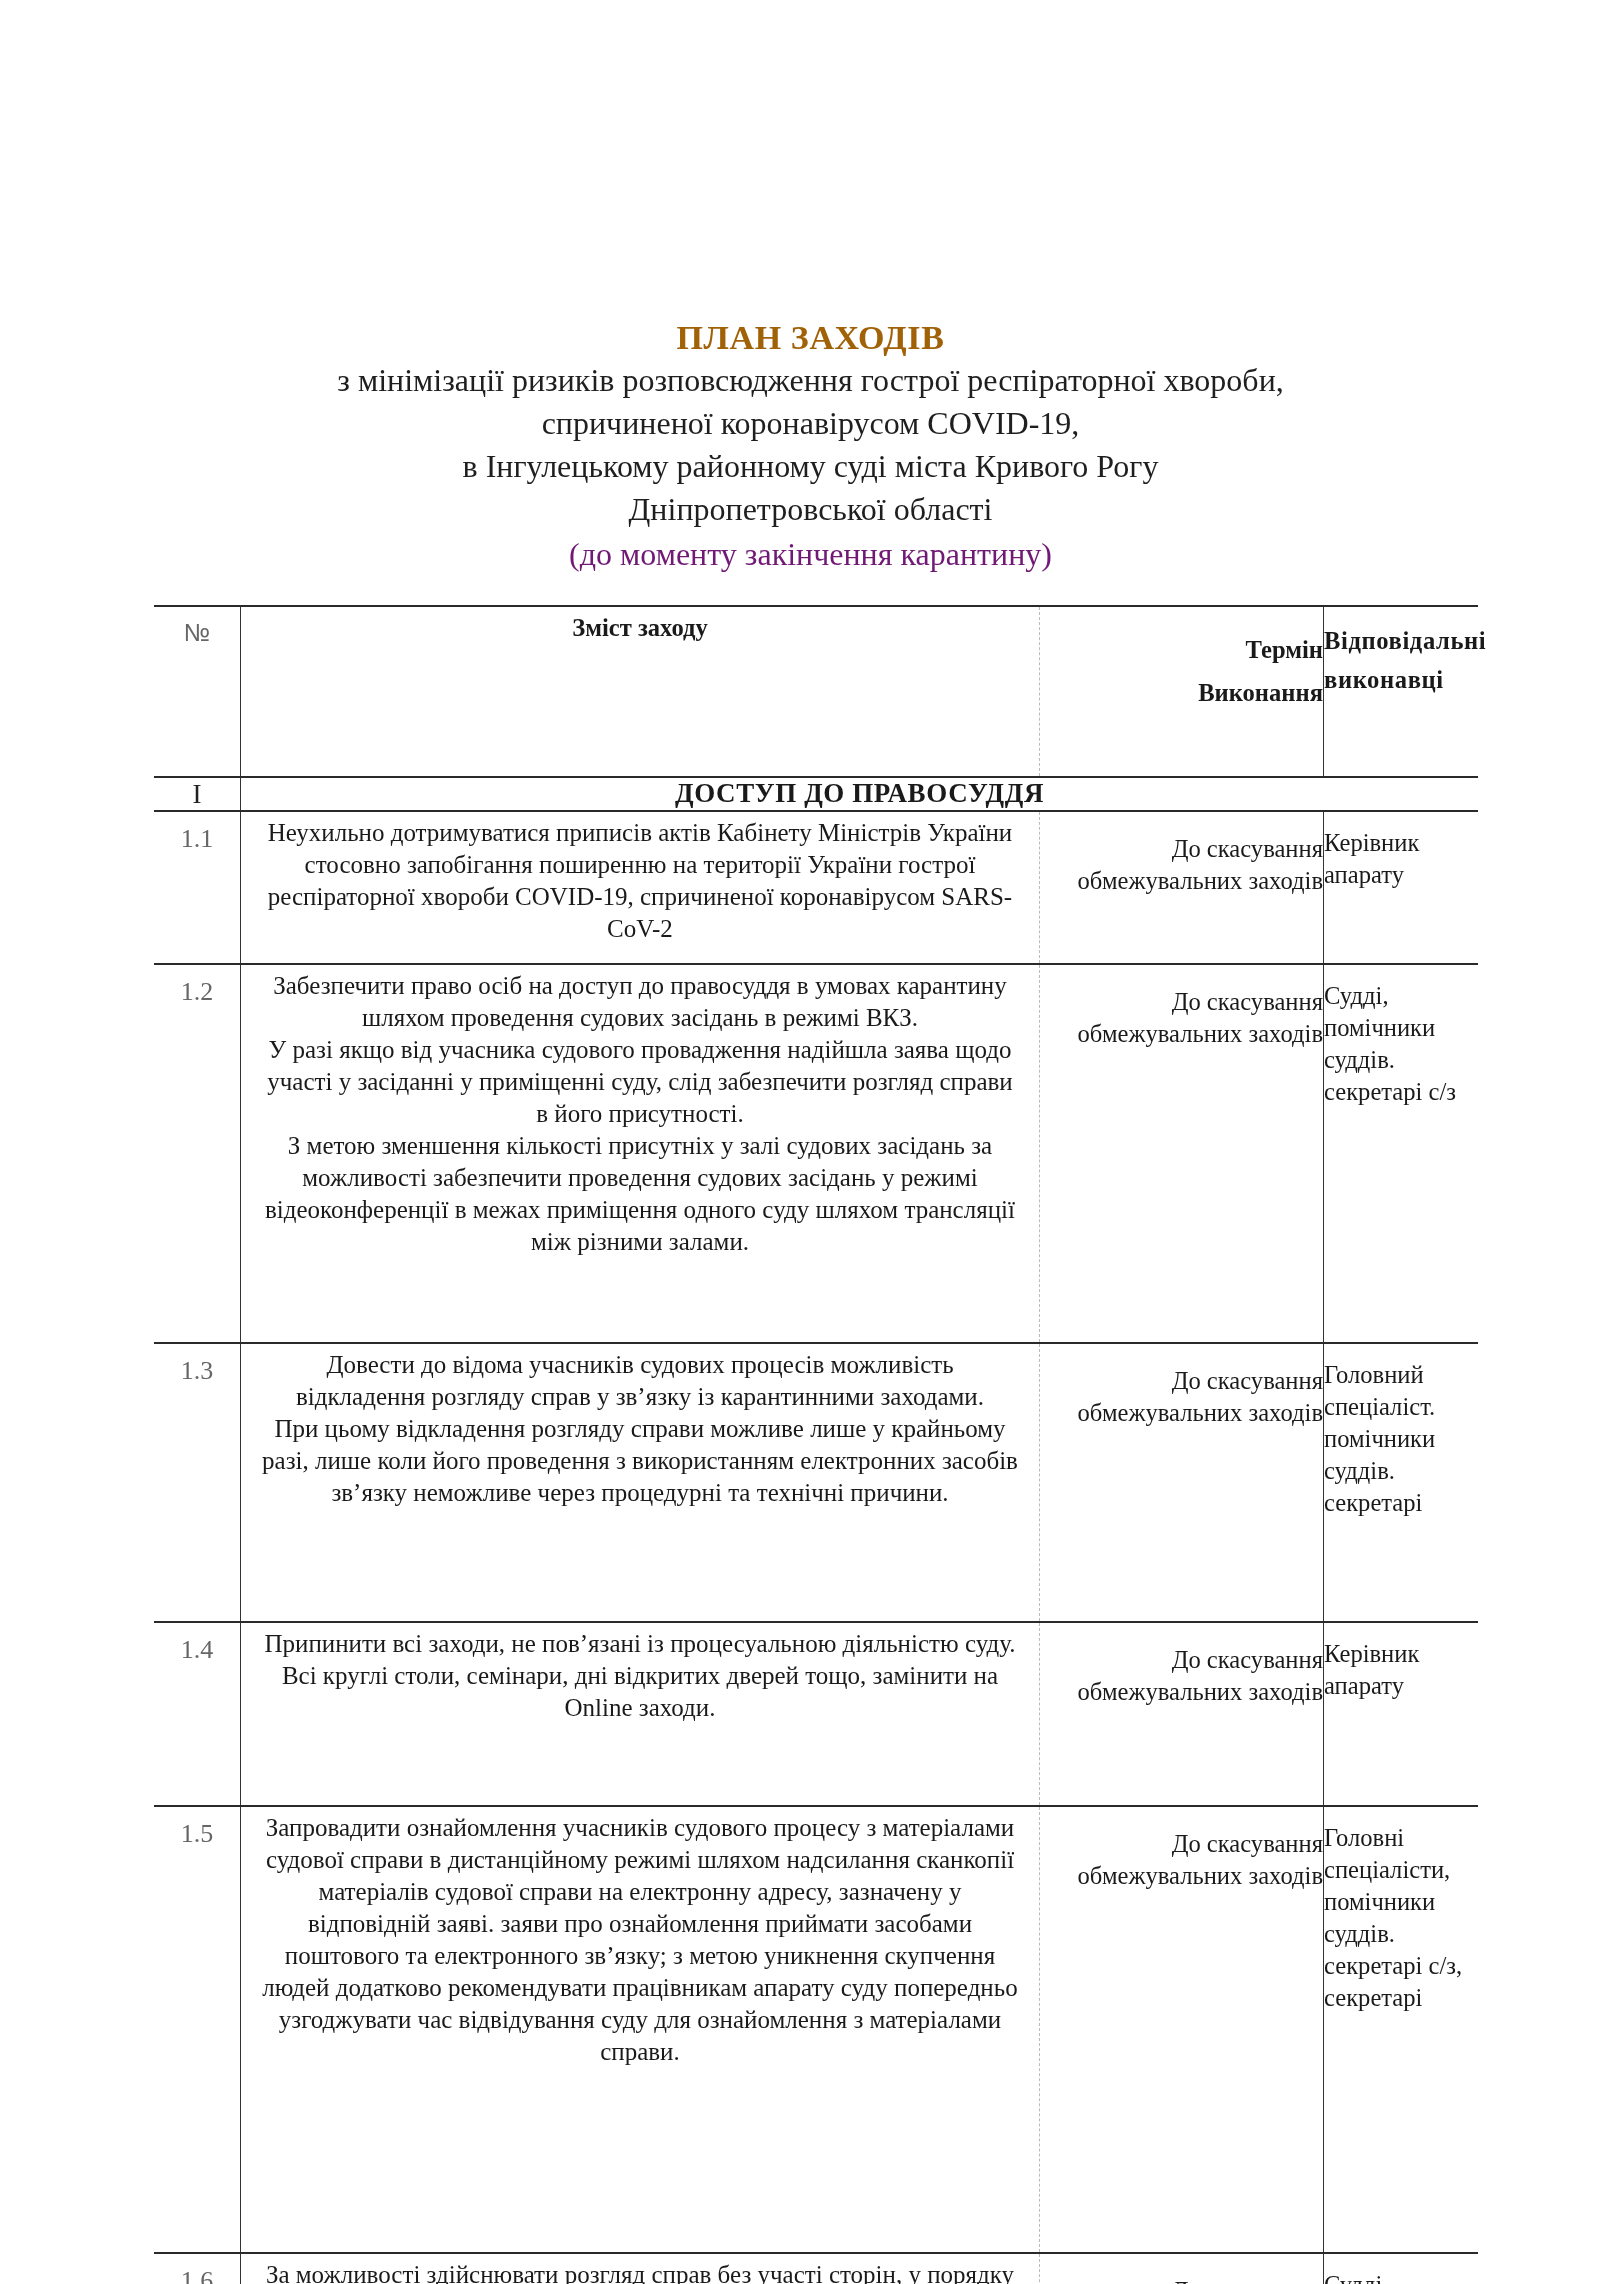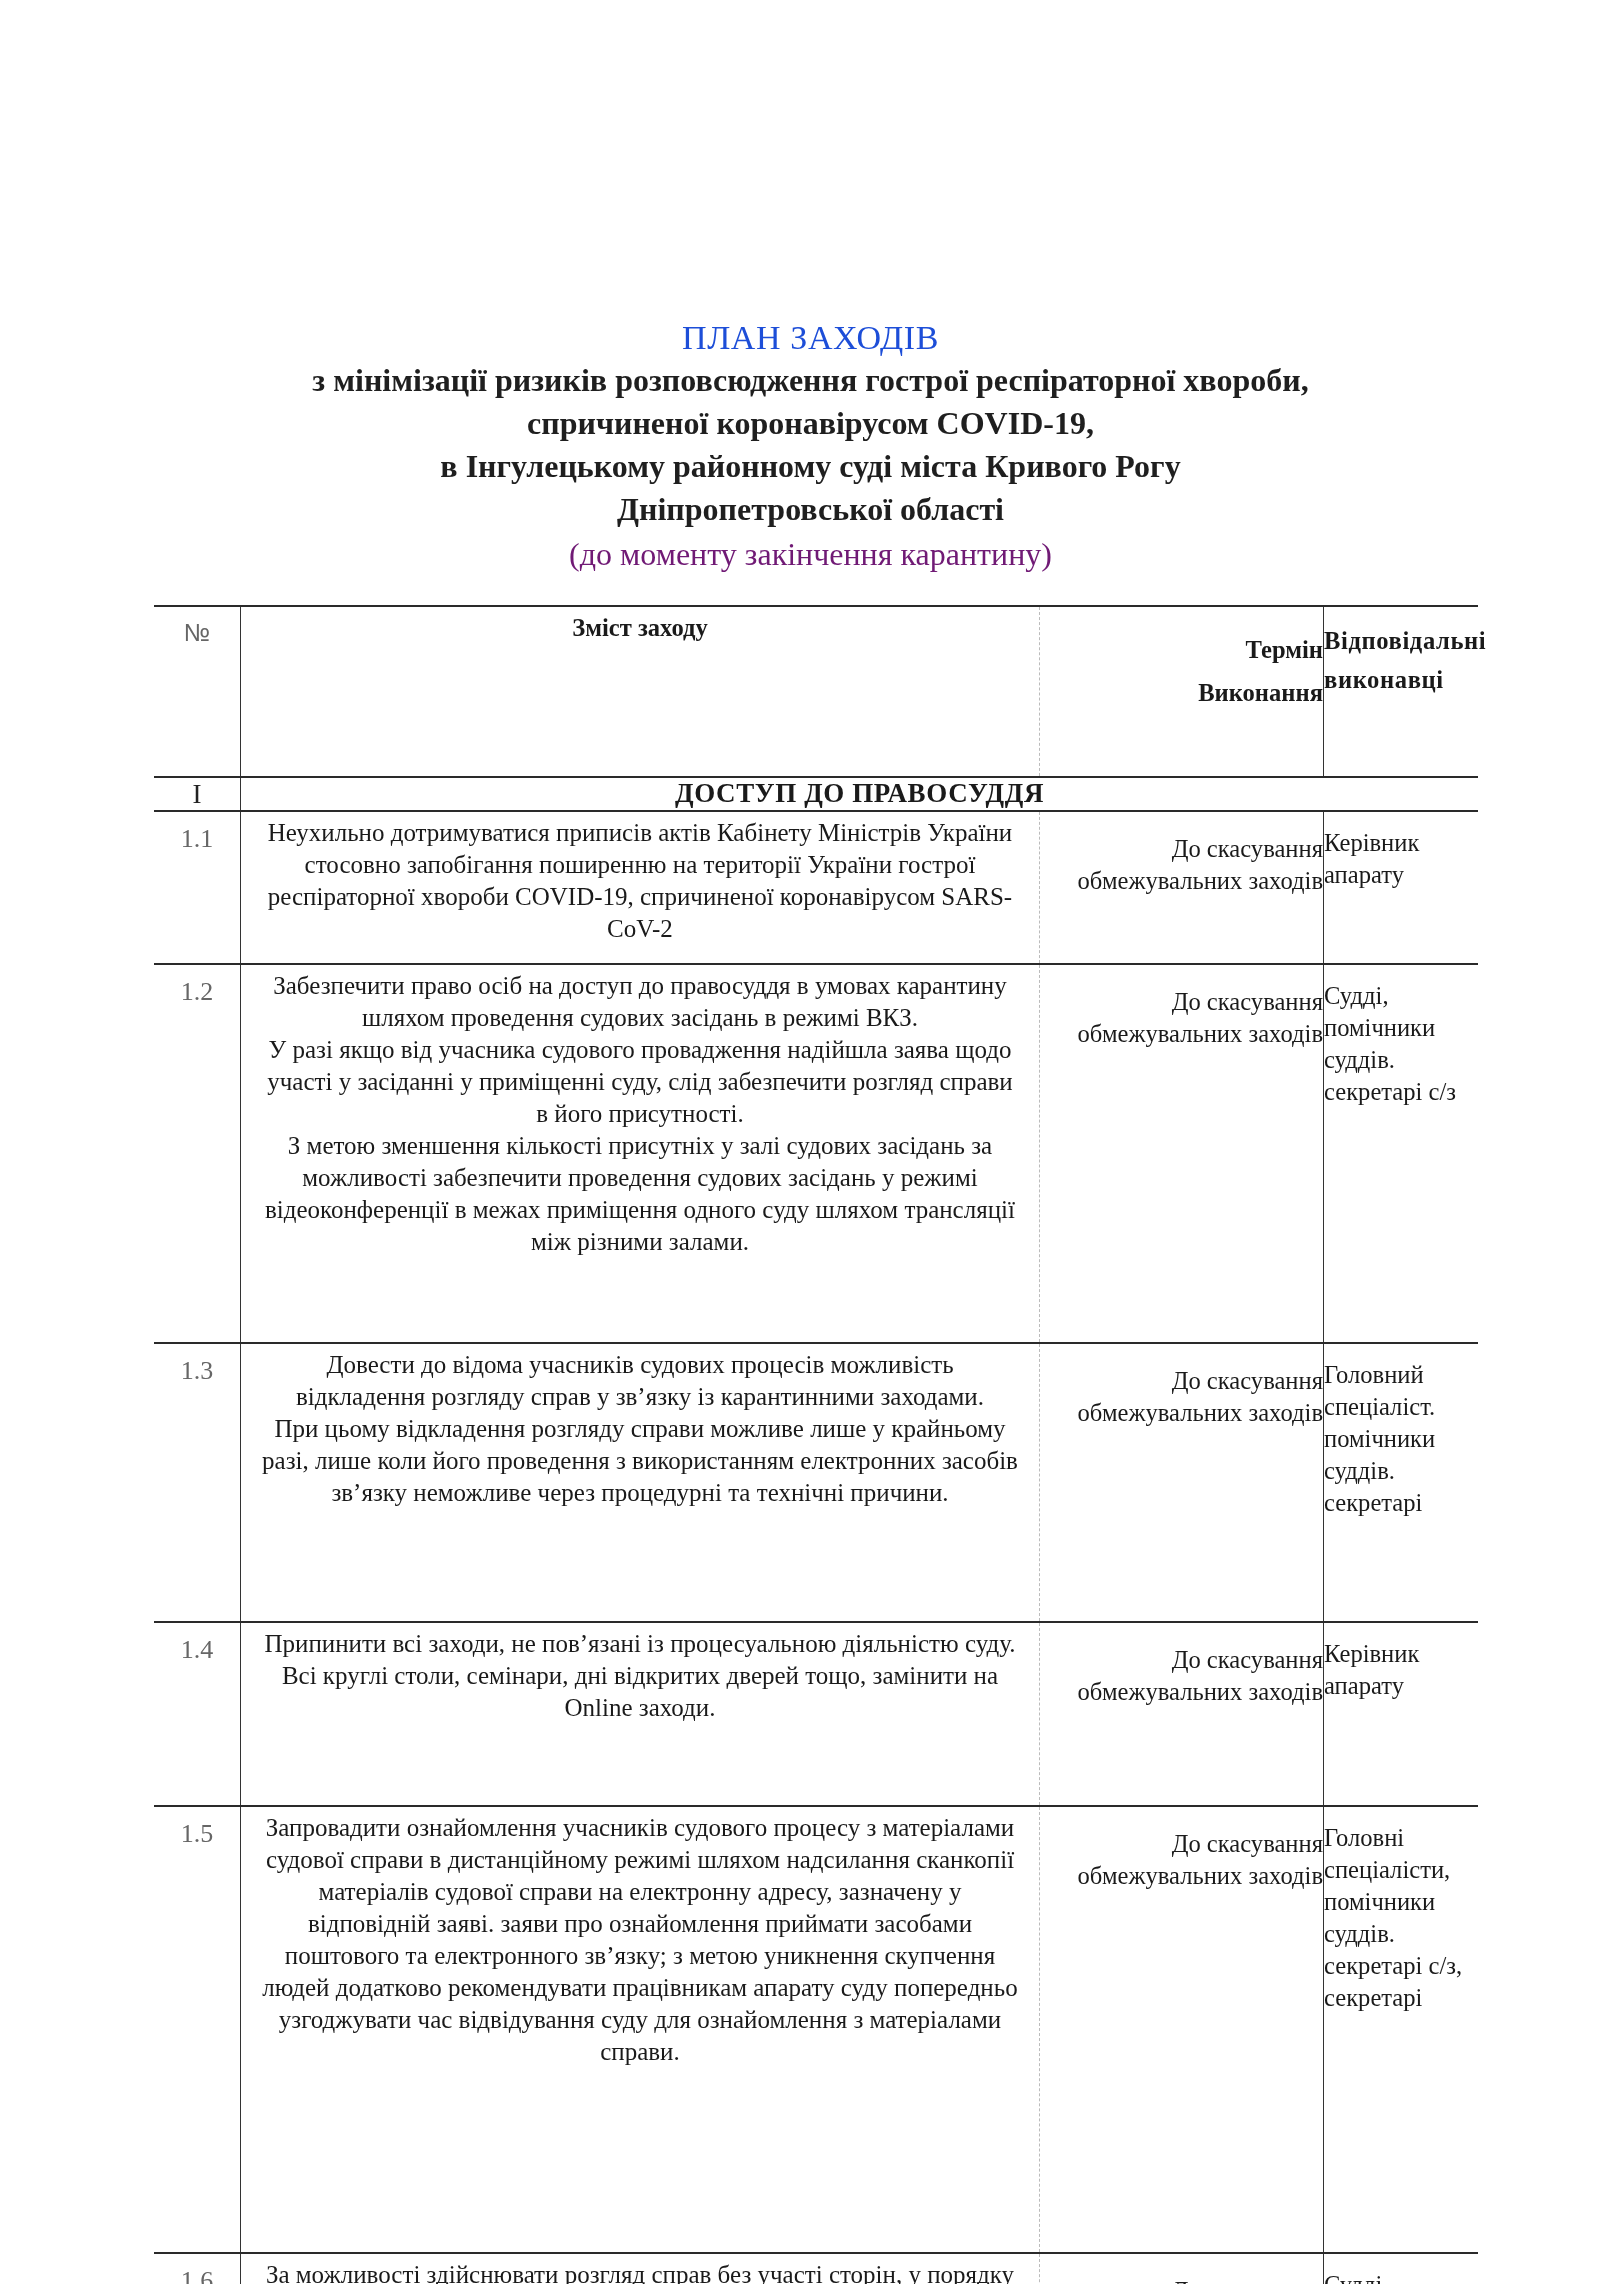--- a/index.html
+++ b/index.html
@@ -1,22 +1,22 @@
 <!DOCTYPE html>
 <html style="font-size:10.4px"><head>
 <meta charset="utf-8">
 <style>
   html, body { margin: 0; padding: 0; background: #ffffff; }
   body { width: 1621px; height: 2284px; position: relative; overflow: hidden;
          font-family: "Liberation Serif", "DejaVu Serif", serif; color: #1a1a1a; }
   .page { position: absolute; inset: 0; }
   .annex { position: absolute; top: 241px; right: 154px; font-size: 30.5px; letter-spacing: 0.3px; color: #222; }
   .title-block { position: absolute; top: 316px; left: 0; width: 1621px; text-align: center; }
-  .title-main { font-weight: normal; font-size: 34px; line-height: 43px; letter-spacing: 0.6px; color: #1d4ed8; }
-  .title-line { font-weight: bold; font-size: 32px; line-height: 43px; color: #1f1f1f; }
+  .title-main { font-weight: bold; font-size: 34px; line-height: 43px; letter-spacing: 0.6px; color: #a16207; }
+  .title-line { font-weight: normal; font-size: 32px; line-height: 43px; color: #1f1f1f; }
   .title-sub { font-size: 32px; line-height: 47px; color: #701a75; }
   table.plan { position: absolute; top: 605px; left: 154px; width: 1324px; border-collapse: collapse; table-layout: fixed; }
   table.plan td, table.plan th { border-top: 2.6px solid #2a2a2a; border-bottom: 2.6px solid #2a2a2a; vertical-align: top; padding: 0; }
   table.plan th { font-weight: bold; }
   .c-num { width: 86px; border-right: 1.3px solid #333; text-align: center; font-size: 26px; color: #666; padding-top: 11.7px !important; }
   .c-text { width: 762px; border-right: 0.6px dashed #bbb; text-align: center; font-size: 25px; line-height: 32px; padding: 5.2px 18px 0 18px !important; }
   .c-term { width: 283px; border-right: 1.3px solid #333; text-align: right; font-size: 24.6px; line-height: 32px; padding-top: 21px !important; }
   .c-resp { text-align: left; font-size: 24.6px; line-height: 32px; padding-top: 14.3px !important; }
   .hdr th { height: 148px; font-size: 24.6px; }
   .hdr .h-num { padding-top: 39px; font-weight: normal; font-family: "Liberation Sans", sans-serif; }

